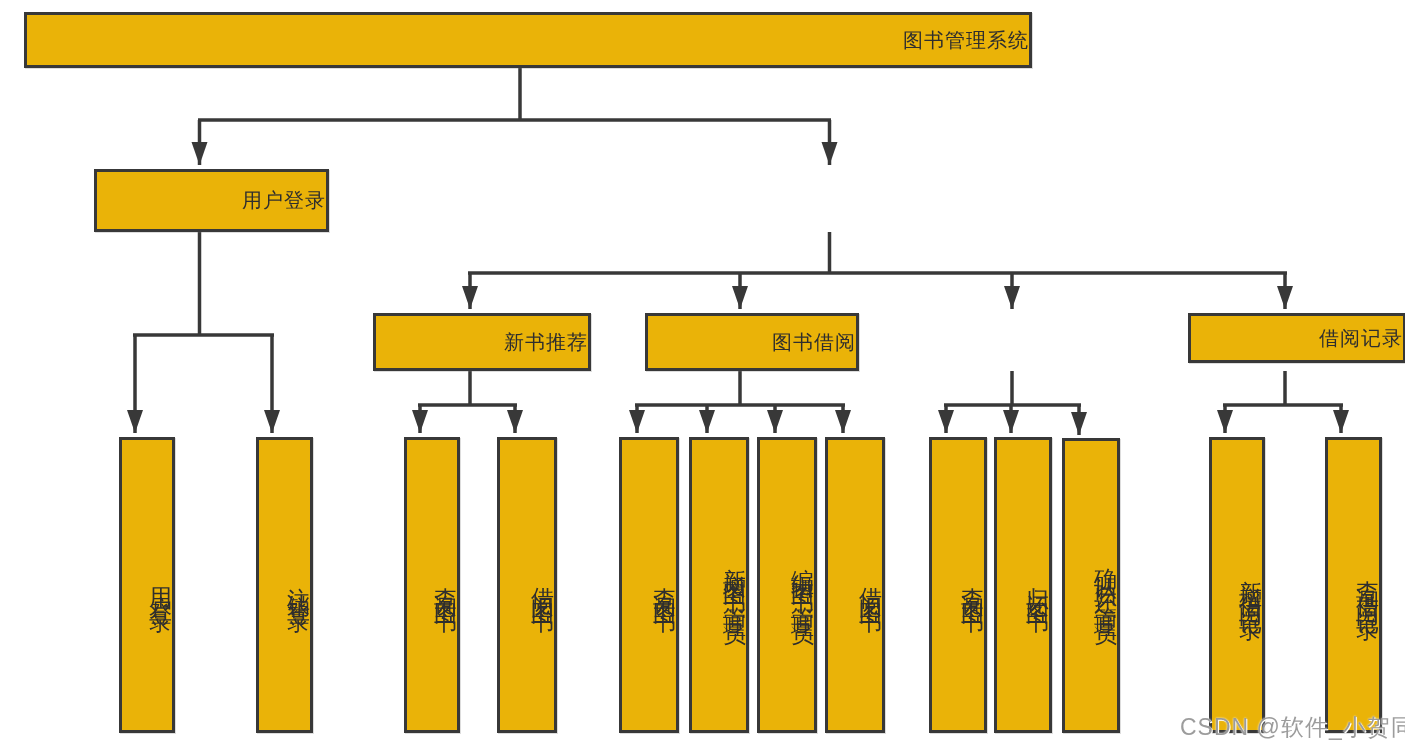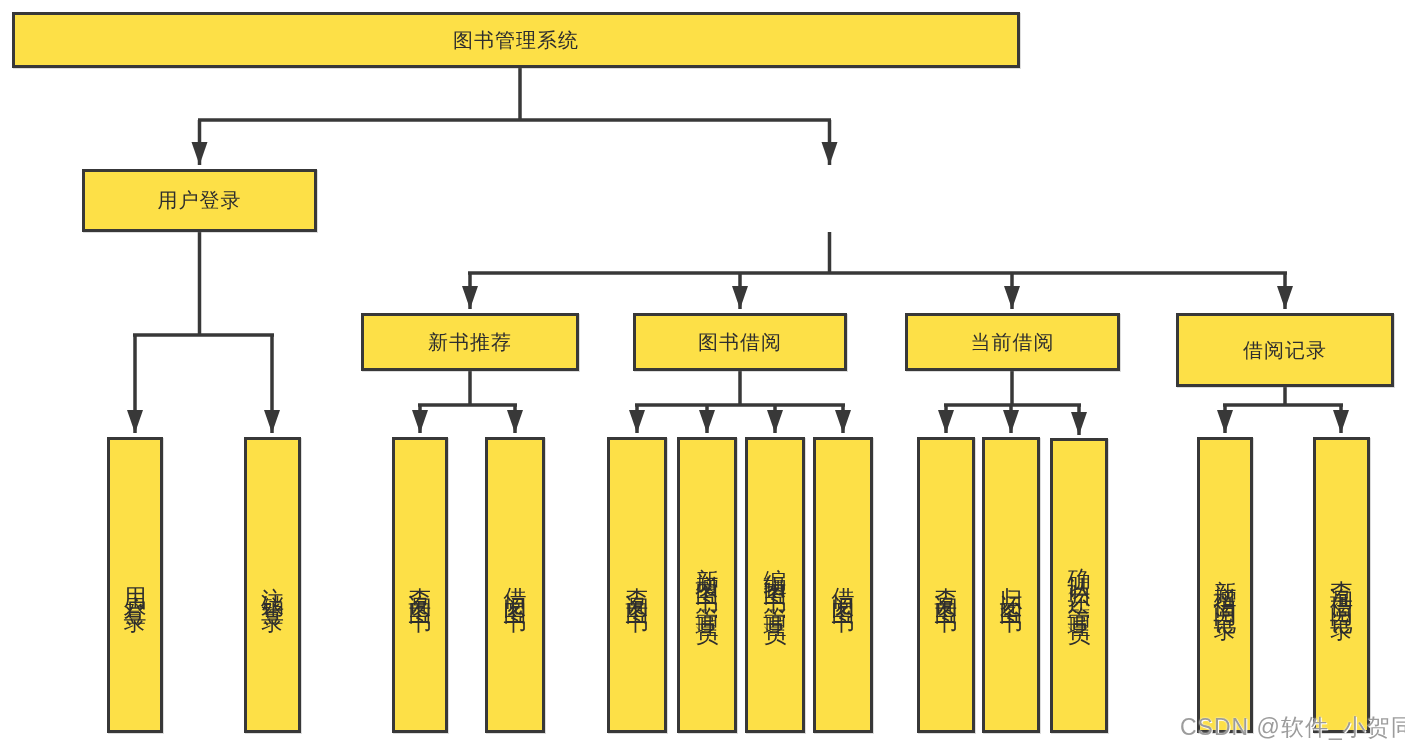--- a/index.html
+++ b/index.html
@@ -7,26 +7,27 @@
     position:relative;
     width:1405px;height:747px;
     background:#ffffff;
     font-family:"Liberation Sans", sans-serif;
     overflow:hidden;
   }
   .connectors{position:absolute;left:0;top:0;z-index:1;}
   .node{
     position:absolute;
     box-sizing:border-box;
-    background:#fde047;
+    background:#eab308;
     border:3px solid #383838;
-    display:flex;align-items:center;justify-content:center;
+    display:flex;align-items:center;justify-content:flex-end;
     color:#2e2e2e;
     z-index:2;
     box-shadow:1px 1px 0 rgba(120,120,120,0.25);
+    margin-left:12px;
   }
   .node.h{font-size:20px;letter-spacing:1px;}
   .node.v span{
     writing-mode:vertical-rl;
     text-orientation:mixed;
     font-size:23px;
     letter-spacing:0.34em;
     line-height:1;
     white-space:nowrap;
   }
@@ -104,24 +105,21 @@
   <div class="node h" style="left:82px;top:169px;width:235px;height:63px">
     <span>用户登录</span>
   </div>
 
   <div class="node h" style="left:361px;top:313px;width:218px;height:58px">
     <span>新书推荐</span>
   </div>
   <div class="node h" style="left:633px;top:313px;width:214px;height:58px">
     <span>图书借阅</span>
   </div>
-  <div class="node h" style="left:905px;top:313px;width:215px;height:58px">
-    <span>当前借阅</span>
-  </div>
-  <div class="node h" style="left:1176px;top:313px;width:218px;height:74px">
+  <div class="node h" style="left:1176px;top:313px;width:218px;height:50px">
     <span>借阅记录</span>
   </div>
 
   <div class="node v" style="left:107px;top:437px;width:56px;height:296px">
     <span>用户登录</span>
   </div>
   <div class="node v" style="left:244px;top:437px;width:57px;height:296px">
     <span>注销登录</span>
   </div>
 

